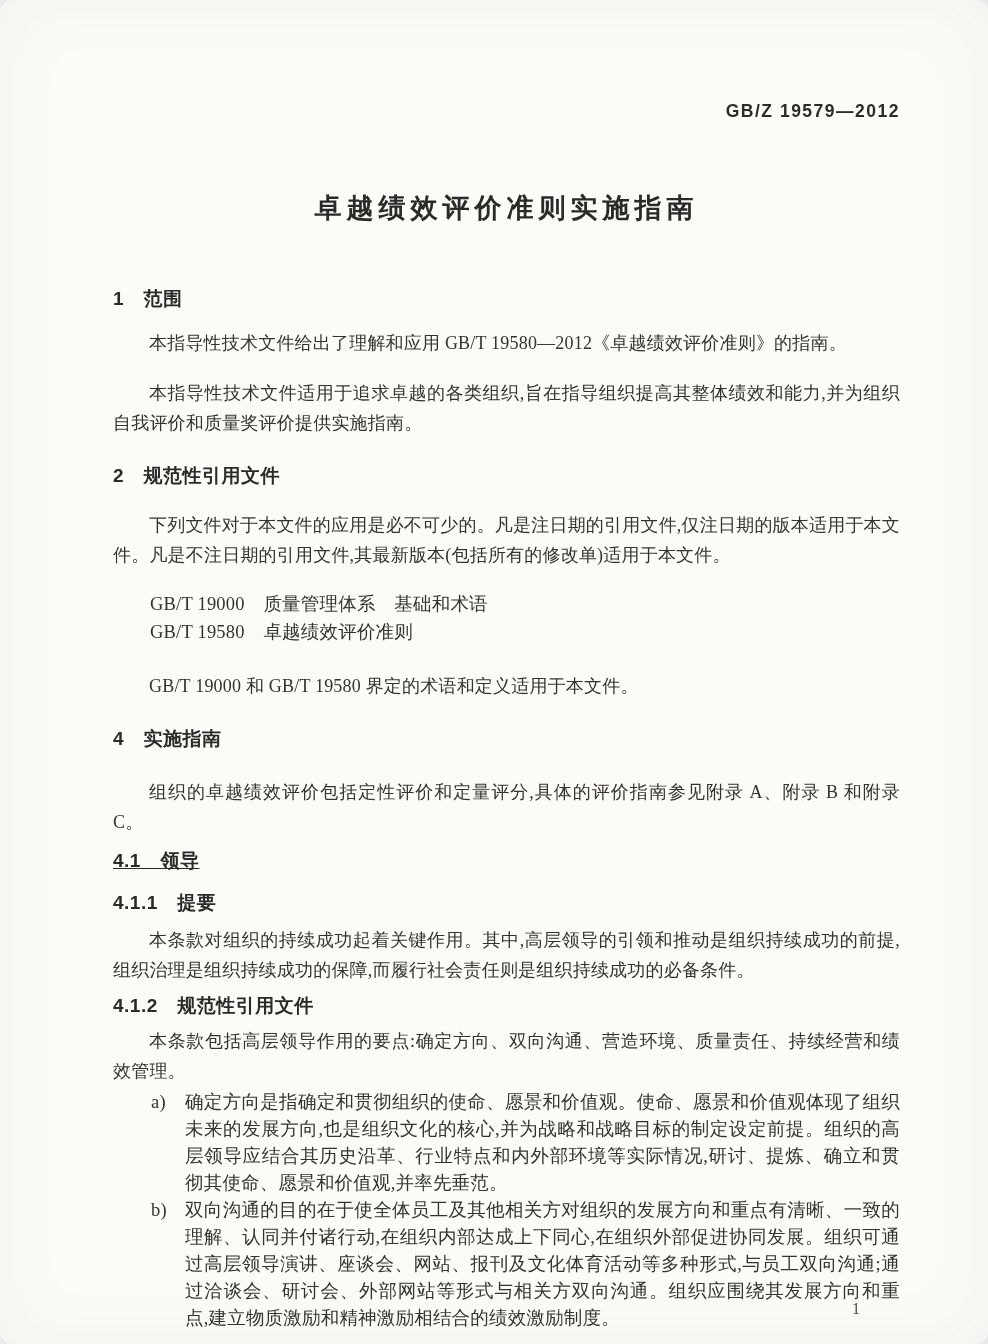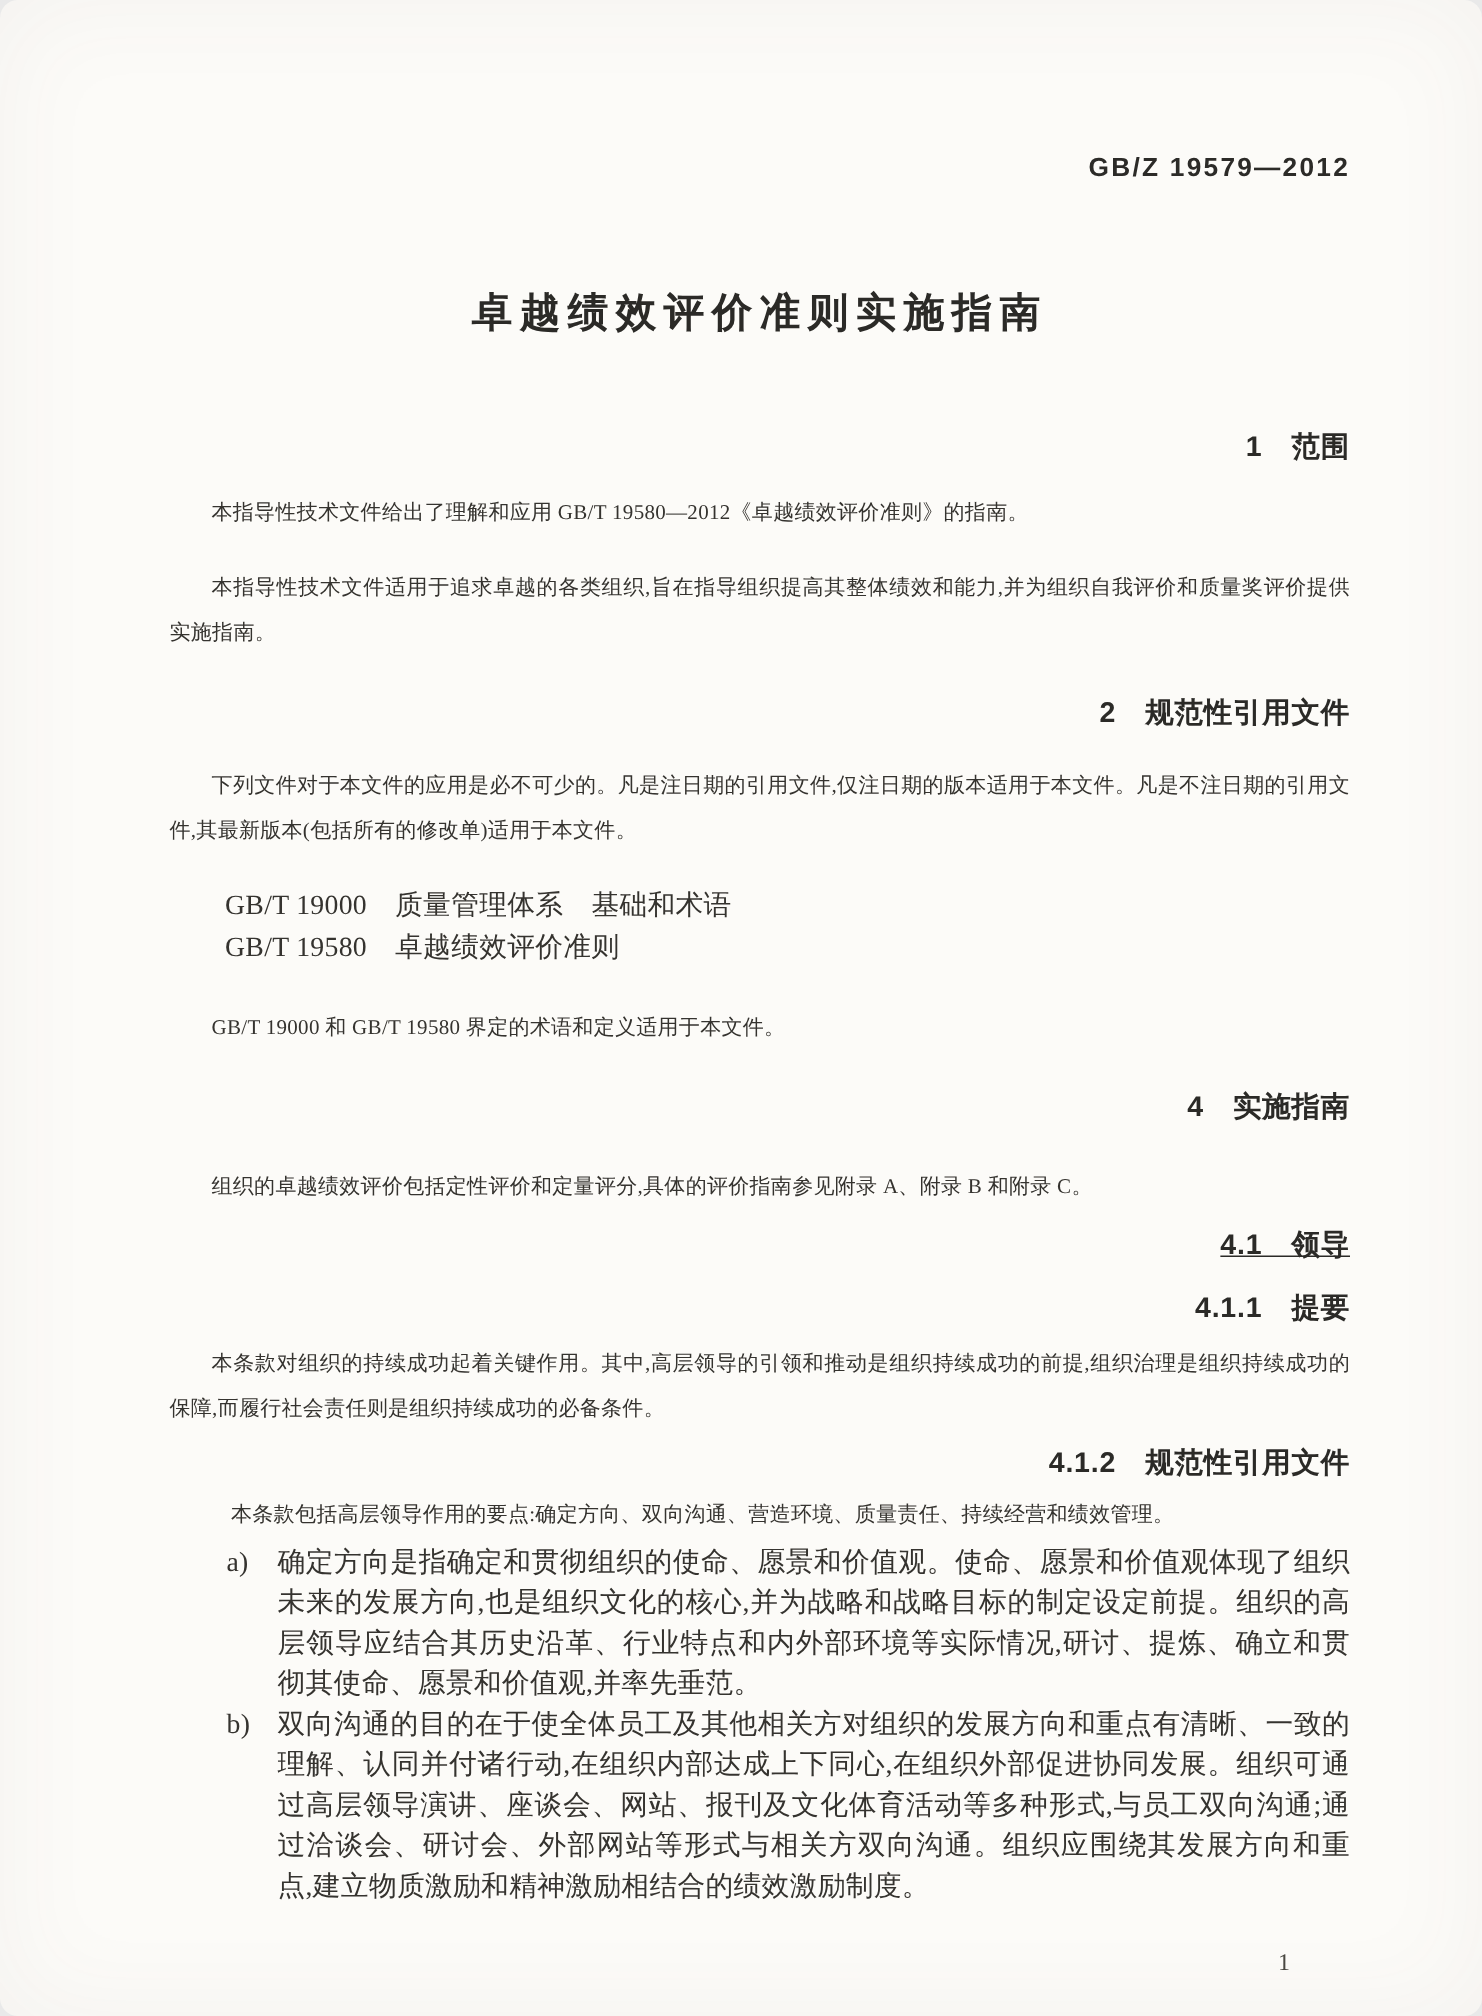--- a/index.html
+++ b/index.html
@@ -46,25 +46,24 @@
     color: #2b2a27;
   }
   .sec-heading {
     margin: 0;
     font-family: "Liberation Sans", "DejaVu Sans", sans-serif;
     font-size: 19px;
     font-weight: bold;
     line-height: 26px;
     letter-spacing: 0.5px;
     color: #2b2a27;
-    text-align: right;
   }
   .body-para {
     margin: 0;
-    font-size: 14px;
+    font-size: 18px;
     line-height: 30px;
     letter-spacing: 0.2px;
     text-indent: 2em;
     text-align: justify;
     font-family: Liberation Serif, serif;
   }
   .ref-line {
     margin: 0 0 0 37px;
     font-size: 18.5px;
     line-height: 28px;
@@ -102,21 +101,21 @@
   .mt-p-refs    { margin-top: 21px; }
   .mt-ref1      { margin-top: 20px;  }
   .mt-h-terms   { margin-top: 20px; }
   .mt-p-terms   { margin-top: 25px; }
   .mt-h-guide   { margin-top: 25px; }
   .mt-p-guide   { margin-top: 25px; }
   .mt-h-lead    { margin-top: 11px; text-decoration: underline; }
   .mt-h-summary { margin-top: 16px; }
   .mt-p-summary { margin-top: 9px;  }
   .mt-h-senior  { margin-top: 8px;  }
-  .mt-p-senior  { margin-top: 7px; margin-left: 13px;  }
+  .mt-p-senior  { margin-top: 7px;  }
 </style>
 </head>
 <body>
 
 <div class="page">
 
   <div class="doc-number">GB/Z 19579—2012</div>
 
   <div class="content">
 

